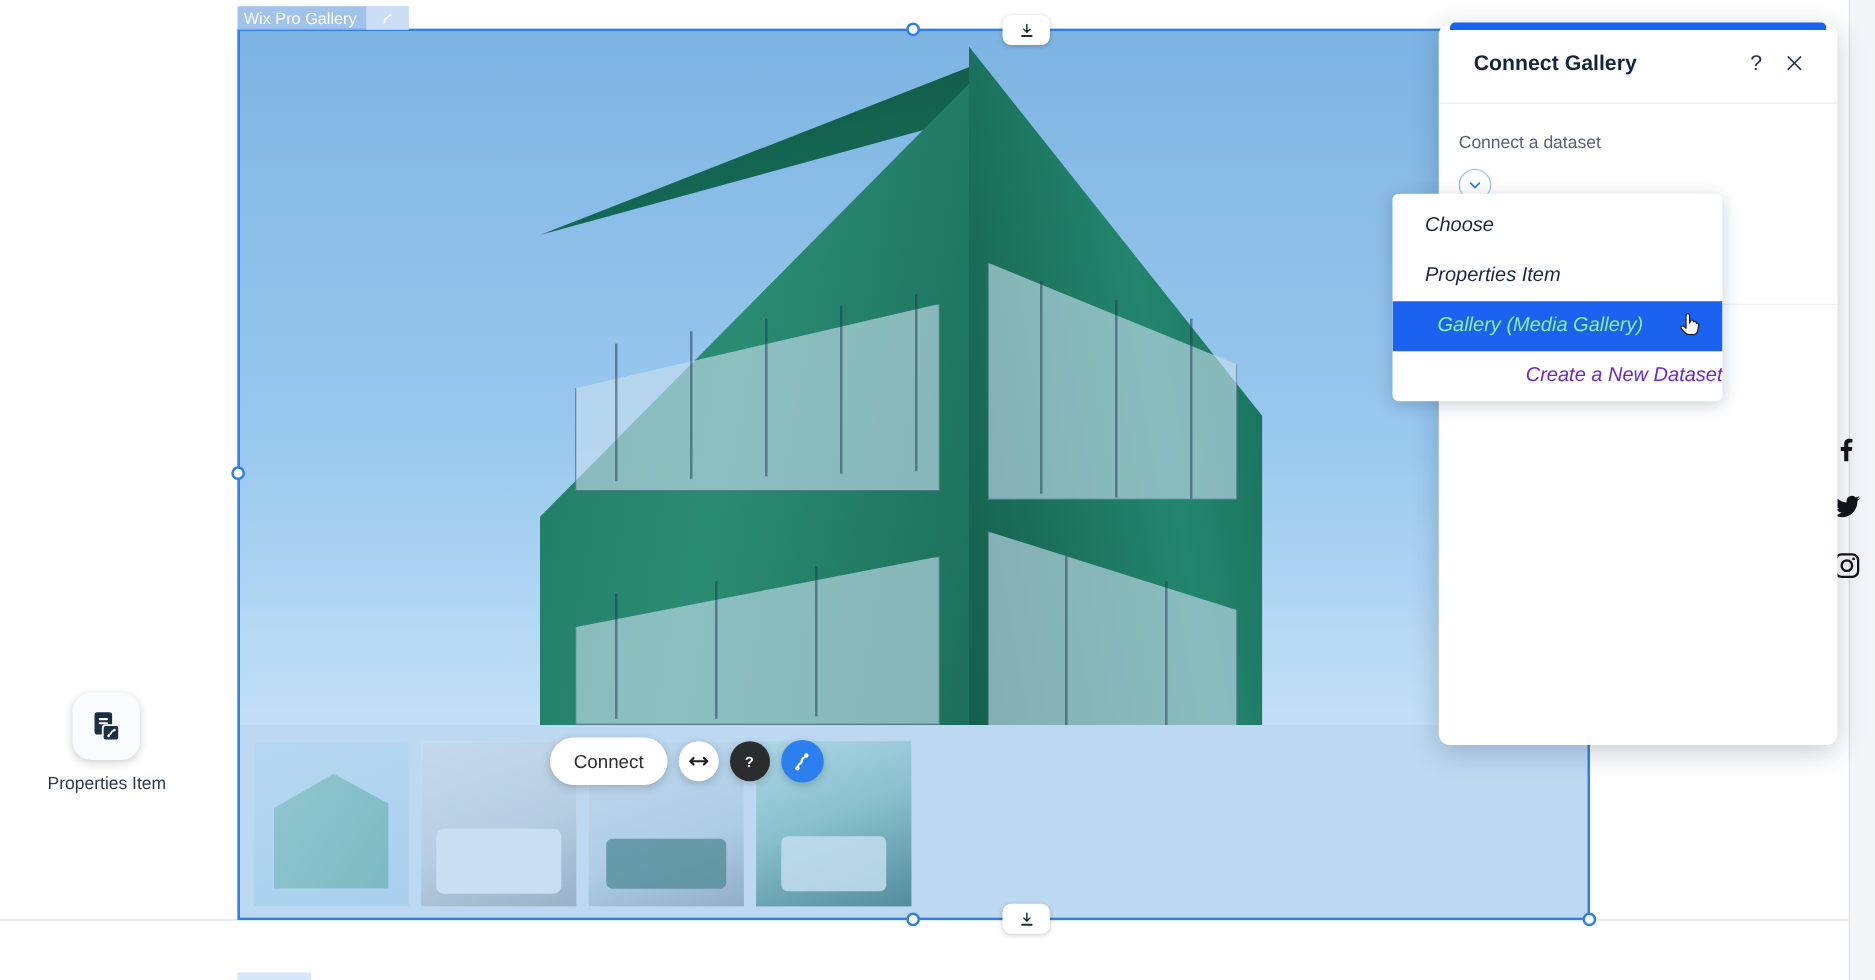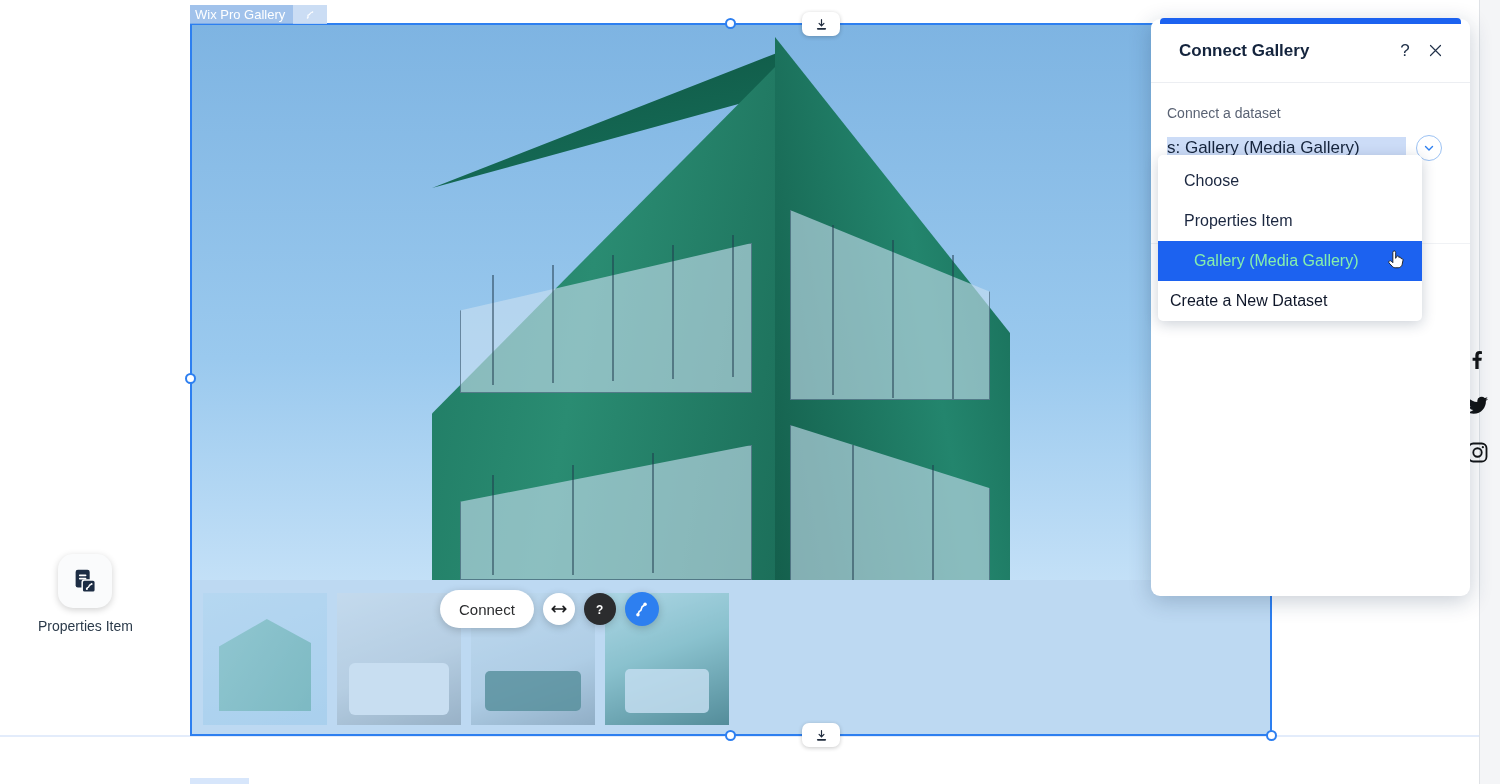--- a/index.html
+++ b/index.html
@@ -206,33 +206,33 @@
     border: 1px solid #9cc2f3; color: #2d7ff0;
     display: flex; align-items: center; justify-content: center; flex: 0 0 auto;
   }
   .panel-divider {
     position: absolute; left: 0; right: 0; top: 160px; height: 1px;
     background: #f0f2f5;
   }
 
   
   .dropdown {
-    position: absolute; left: 1158px; top: 155px; width: 264px;
+    position: absolute; left: 1114px; top: 155px; width: 264px;
     background: #ffffff; border-radius: 5px;
     box-shadow: 0 3px 14px rgba(20,40,75,.22);
-    z-index: 120; padding: 6px 0 0 0; overflow: hidden;
+    z-index: 120; padding: 6px 0 0 0; overflow: hidden; font-style: italic;
   }
   .dd-item {
     height: 40px; display: flex; align-items: center; padding-left: 26px;
     font-size: 16px; color: #1b2740;
   }
   .dd-item.selected { background: #1c62f0; color: #86efac; position: relative;
                       padding-left: 36px; }
   .dd-item.create {
-    justify-content: flex-start; padding-left: 12px; color: #0f172a; height: 40px;
+    justify-content: flex-end; padding-left: 12px; color: #6d28d9; height: 40px;
     font-size: 16px;
   }
   .cursor-hand { position: absolute; right: 16px; top: 9px; }
 
   .svg-ico { display: block; }
 </style>
 </head>
 <body>
 
 <div id="stage">
@@ -400,21 +400,20 @@
           <svg class="svg-ico" width="15" height="15" viewBox="0 0 24 24" fill="none" stroke="#22324a" stroke-width="1.9" stroke-linecap="round">
             <path d="M4 4 L20 20 M20 4 L4 20"></path>
           </svg>
         </span>
       </div>
     </div>
 
     <div class="panel-body">
       <div class="field-label">Connect a dataset</div>
       <div class="select-row">
-        <div class="select-text">s: Gallery (Media Gallery)</div>
         <div class="select-caret">
           <svg class="svg-ico" width="14" height="14" viewBox="0 0 24 24" fill="none" stroke="#2d7ff0" stroke-width="2.4" stroke-linecap="round" stroke-linejoin="round">
             <path d="M6 9.5 L12 15.5 L18 9.5"></path>
           </svg>
         </div>
       </div>
       <div class="panel-divider"></div>
     </div>
   </div>
 

